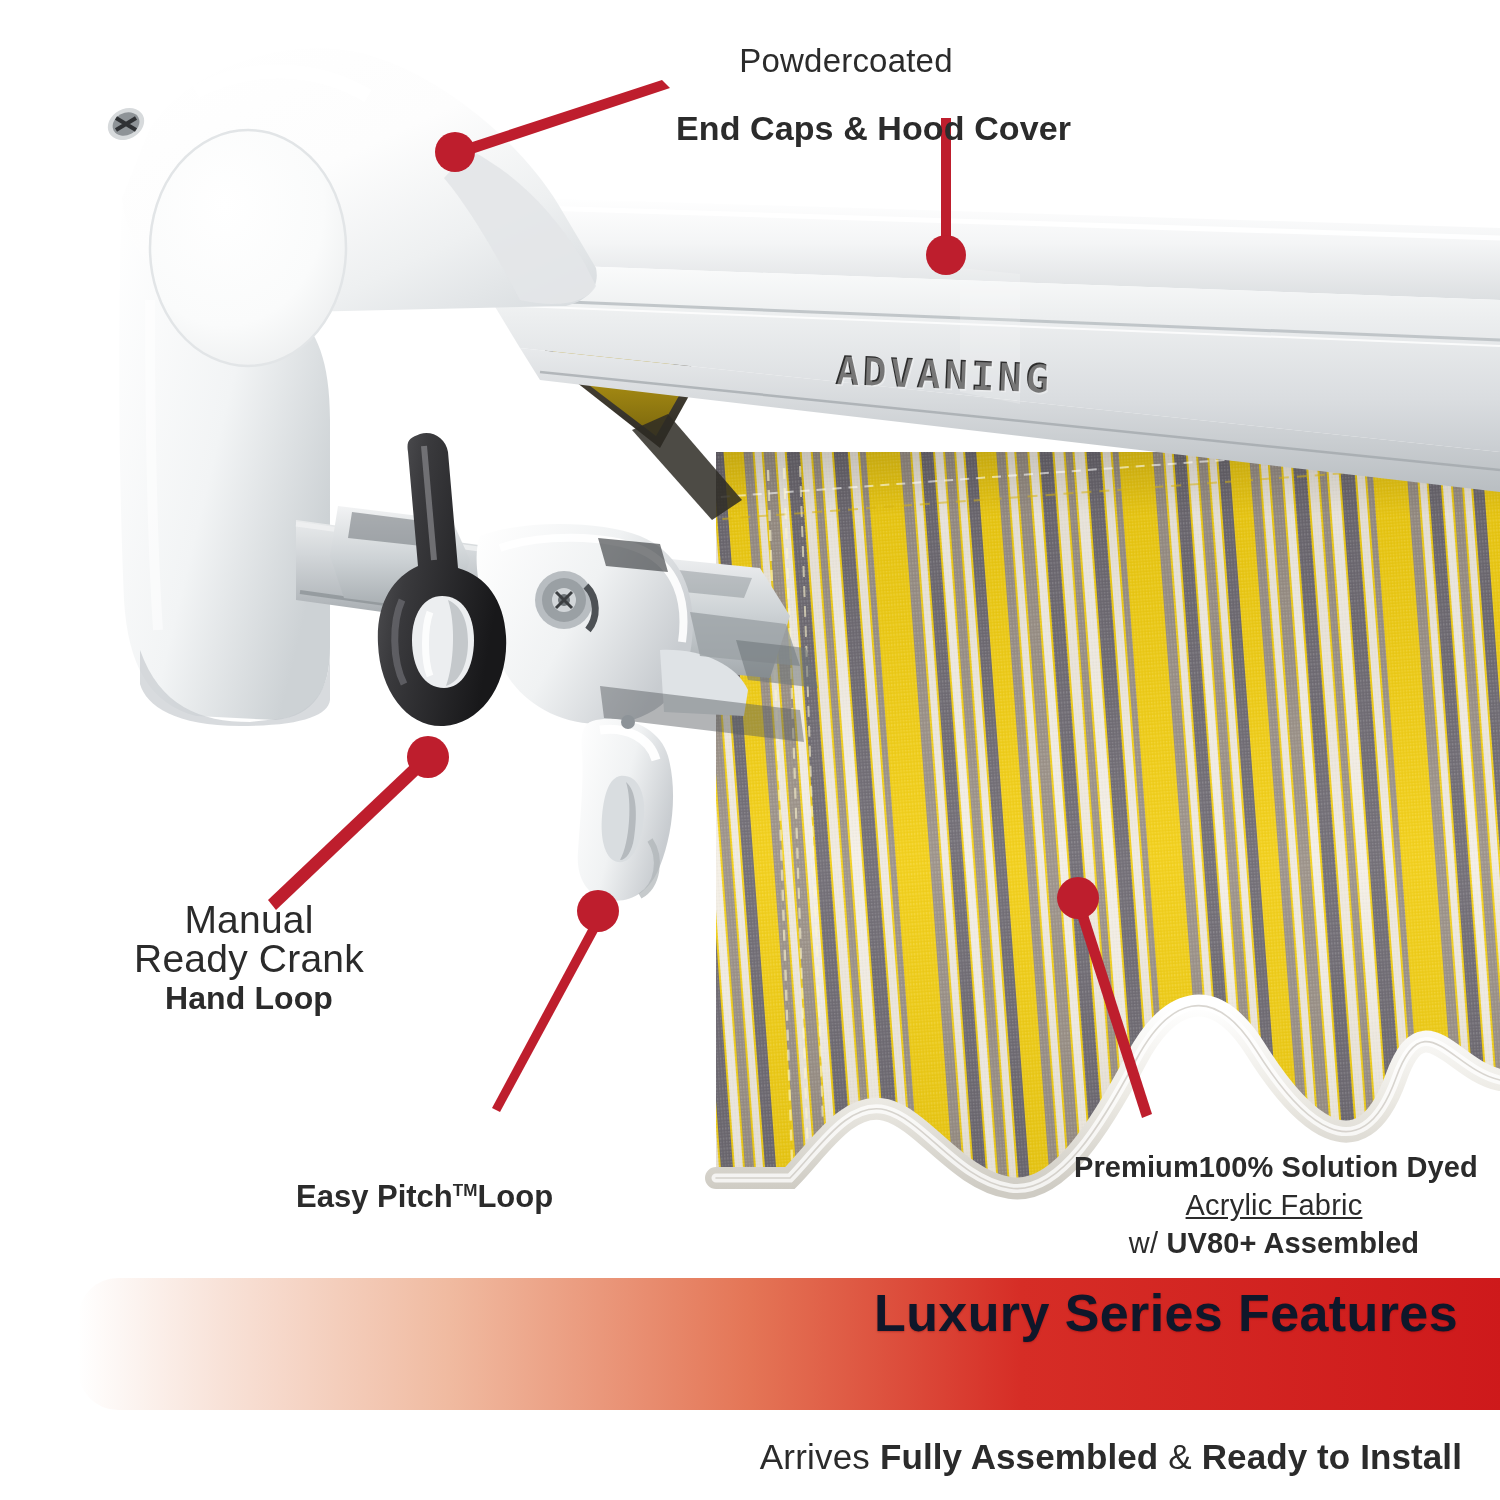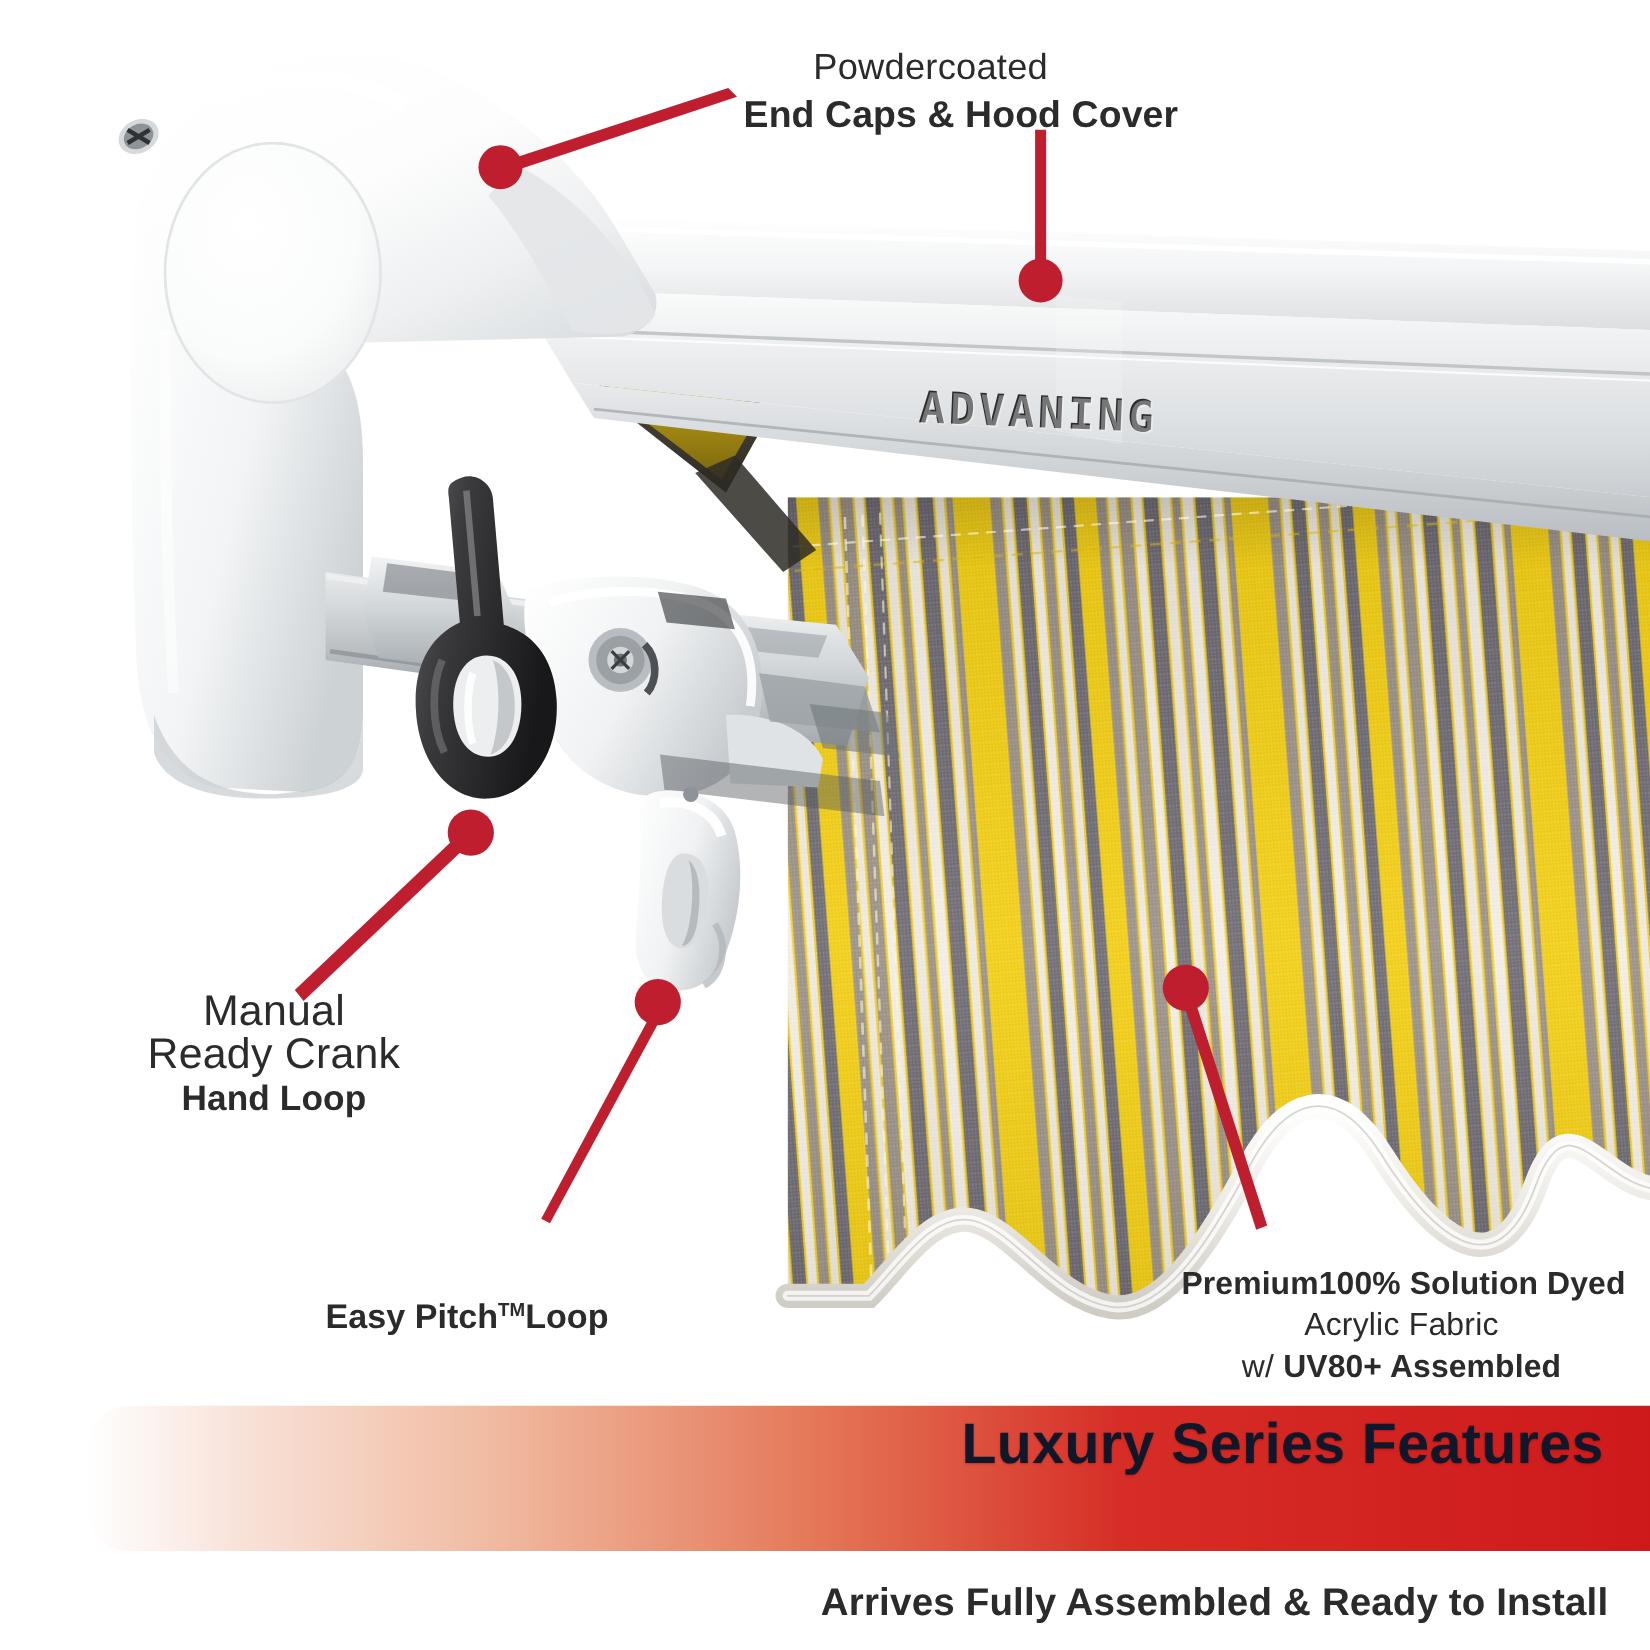--- a/index.html
+++ b/index.html
@@ -17,33 +17,33 @@
   .art svg{display:block;width:1500px;height:1500px;}
 
   
   .callout{position:absolute;color:#2b2b2b;}
   .callout .ln{display:block;white-space:nowrap;}
   .lt{font-weight:300;letter-spacing:.2px;}
   .bd{font-weight:700;letter-spacing:.1px;}
 
   #co-hood{left:676px;top:40px;text-align:center;width:340px;}
   #co-hood .ln.lt{font-size:33px;line-height:42px;}
-  #co-hood .ln.bd{font-size:34px;line-height:44px;}
+  #co-hood .ln.bd{font-size:34px;line-height:44px;margin-top:24px;}
 
   #co-crank{left:104px;top:900px;text-align:center;width:290px;}
   #co-crank .ln.lt{font-size:39px;line-height:39px;}
   #co-crank .ln.bd{font-size:32px;line-height:41px;}
 
   #co-pitch{left:296px;top:1171px;width:340px;}
   #co-pitch .ln{font-size:31px;line-height:40px;font-weight:700;}
   #co-pitch sup{font-size:.55em;vertical-align:super;font-weight:700;letter-spacing:0;}
 
   #co-fabric{left:1074px;top:1148px;text-align:center;width:400px;}
   #co-fabric .ln{font-size:29px;line-height:38px;}
-  #co-fabric .ln.lt{font-weight:300;}
+  #co-fabric .ln.lt{font-weight:300;text-decoration:underline;}
   #co-fabric .ln.bd{font-weight:700;text-align:center;}
 
   
   #banner-wrap{position:absolute;left:0;top:1250px;width:1500px;height:250px;}
   #banner-band{
     position:absolute;left:78px;top:28px;width:1430px;height:132px;
     border-radius:40px 0 0 40px;
     background:linear-gradient(90deg,
        rgba(255,255,255,1) 0%,
        rgba(248,226,216,1) 10%,
@@ -54,21 +54,21 @@
   }
   #banner-title{
     position:absolute;left:0;top:1283px;width:1458px;text-align:right;
     color:#0f172a;font-size:52px;font-weight:700;letter-spacing:.4px;
     text-shadow:0 1px 2px rgba(120,0,0,.35);
   }
   #banner-sub{
     position:absolute;left:0;top:1434px;width:1462px;text-align:right;
     color:#2b2b2b;font-size:35px;line-height:46px;
   }
-  #banner-sub .lt{font-weight:700;}
+  #banner-sub .lt{font-weight:400;}
   #banner-sub .bd{font-weight:700;}
 </style>
 </head>
 <body>
 
 <div id="stage">
 
   <div class="art">
   <svg viewBox="0 0 1500 1500" xmlns="http://www.w3.org/2000/svg">
     <defs>

